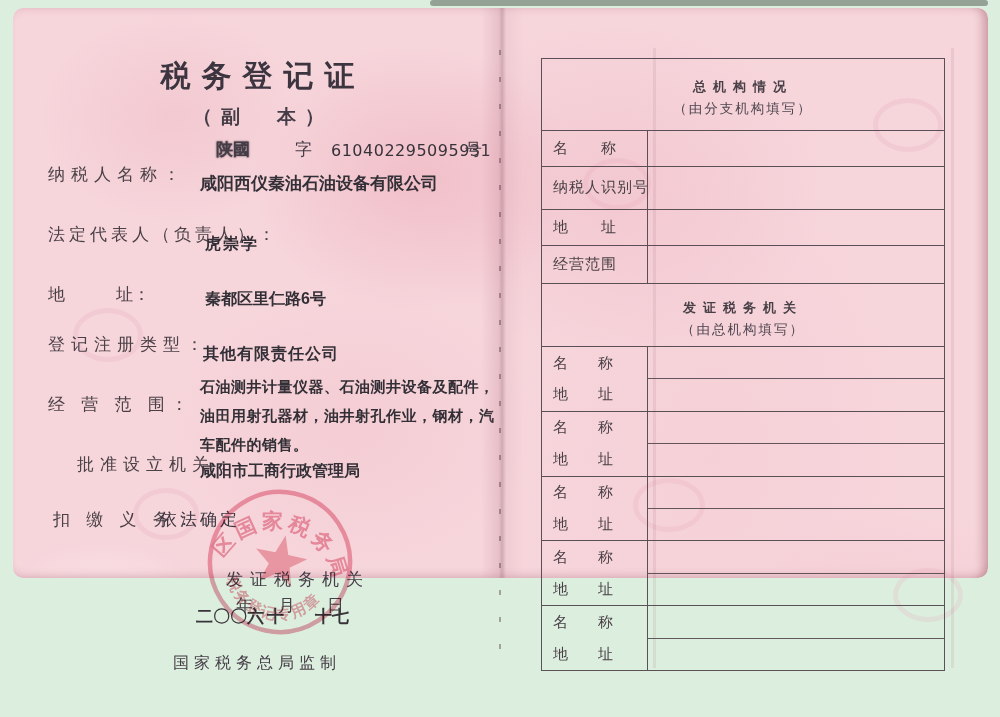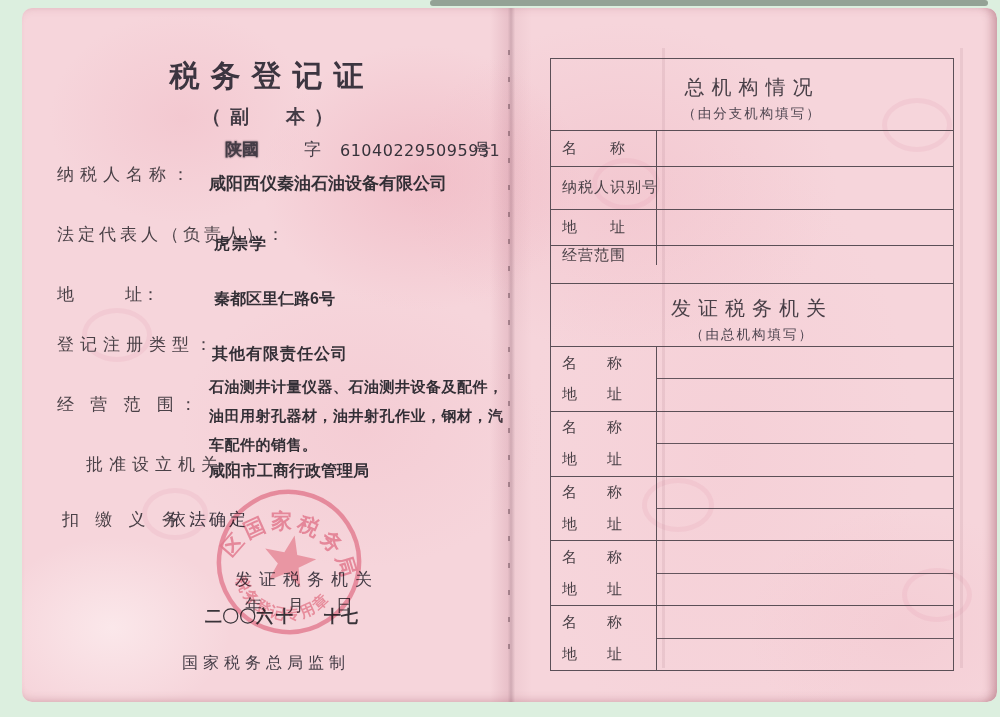--- a/index.html
+++ b/index.html
@@ -5,21 +5,21 @@
   html,body{margin:0;padding:0;}
   .scan{
     position:relative; width:1000px; height:717px; overflow:hidden;
     background:#dcefdf;
     font-family:"Liberation Serif","DejaVu Serif",serif;
     color:#463e45;
   }
   .top-shadow{position:absolute;left:430px;top:0;width:558px;height:6px;
     background:rgba(88,98,88,.55);border-radius:3px;}
   .booklet{
-    position:absolute;left:22px;top:8px;width:975px;height:694px;
+    position:absolute;left:13px;top:8px;width:975px;height:570px;
     border-radius:10px;
     background:
       radial-gradient(190px 150px at 160px 110px, rgba(238,178,190,.35), rgba(238,178,190,0) 70%),
       radial-gradient(230px 190px at 400px 170px, rgba(236,166,180,.45), rgba(236,166,180,0) 70%),
       radial-gradient(260px 200px at 340px 420px, rgba(240,185,196,.30), rgba(240,185,196,0) 70%),
       radial-gradient(300px 230px at 600px 180px, rgba(238,180,192,.38), rgba(238,180,192,0) 72%),
       radial-gradient(260px 420px at 700px 450px, rgba(244,199,208,.35), rgba(244,199,208,0) 75%),
       radial-gradient(220px 170px at 880px 620px, rgba(240,188,198,.30), rgba(240,188,198,0) 70%),
       radial-gradient(170px 130px at 90px 620px, rgba(252,236,238,.8), rgba(252,236,238,0) 70%),
       #f6d5db;
@@ -57,21 +57,21 @@
   .date-unit{transform:translateY(-11px);color:#4a4147;}
   .mint{left:160px;top:645px;font-size:16px;letter-spacing:5px;color:#443c46;}
   .seal{left:190px;top:477px;width:154px;height:154px;mix-blend-mode:multiply;opacity:.88;}
 
   
   .tbl{position:absolute;left:528px;top:50px;width:404px;height:613px;
     border:1.6px solid rgba(74,64,72,.9);display:flex;flex-direction:column;
     box-sizing:border-box;}
   .t-head{border-bottom:1.6px solid rgba(74,64,72,.9);display:flex;flex-direction:column;
     justify-content:center;align-items:center;box-sizing:border-box;}
-  .t-head .t1{font-size:20px;font-weight:normal;letter-spacing:7px;color:#483f47;margin-top:8px;}
+  .t-head .t1{font-size:13px;font-weight:bold;letter-spacing:7px;color:#483f47;margin-top:8px;}
   .t-head .t2{font-size:13.5px;letter-spacing:2px;margin-top:4px;color:#4e4550;}
   .t-row{display:flex;border-bottom:1.6px solid rgba(74,64,72,.9);box-sizing:border-box;}
   .t-row:last-child, .blk:last-child{border-bottom:none;}
   .lbl{width:106px;border-right:1.6px solid rgba(74,64,72,.9);box-sizing:border-box;
     display:flex;align-items:center;padding-left:11px;font-size:15px;color:#4a4147;
     letter-spacing:1px;white-space:pre;}
   .val{flex:1;}
   .blk{display:flex;border-bottom:1.6px solid rgba(74,64,72,.9);box-sizing:border-box;}
   .blk-lbls{width:106px;border-right:1.6px solid rgba(74,64,72,.9);box-sizing:border-box;
     display:flex;flex-direction:column;}
@@ -183,21 +183,21 @@
         <div class="val"></div>
       </div>
       <div class="t-row" style="height:43px;">
         <div class="lbl">纳税人识别号</div>
         <div class="val"></div>
       </div>
       <div class="t-row" style="height:37px;">
         <div class="lbl">地　　址</div>
         <div class="val"></div>
       </div>
-      <div class="t-row" style="height:38px;flex-direction:column;">
+      <div class="t-row" style="height:38px;">
         <div class="lbl">经营范围</div>
         <div class="val"></div>
       </div>
 
       <div class="t-head" style="height:63px;">
         <div class="t1">发证税务机关</div>
         <div class="t2">（由总机构填写）</div>
       </div>
 
       <div class="blk" style="height:65px;">

